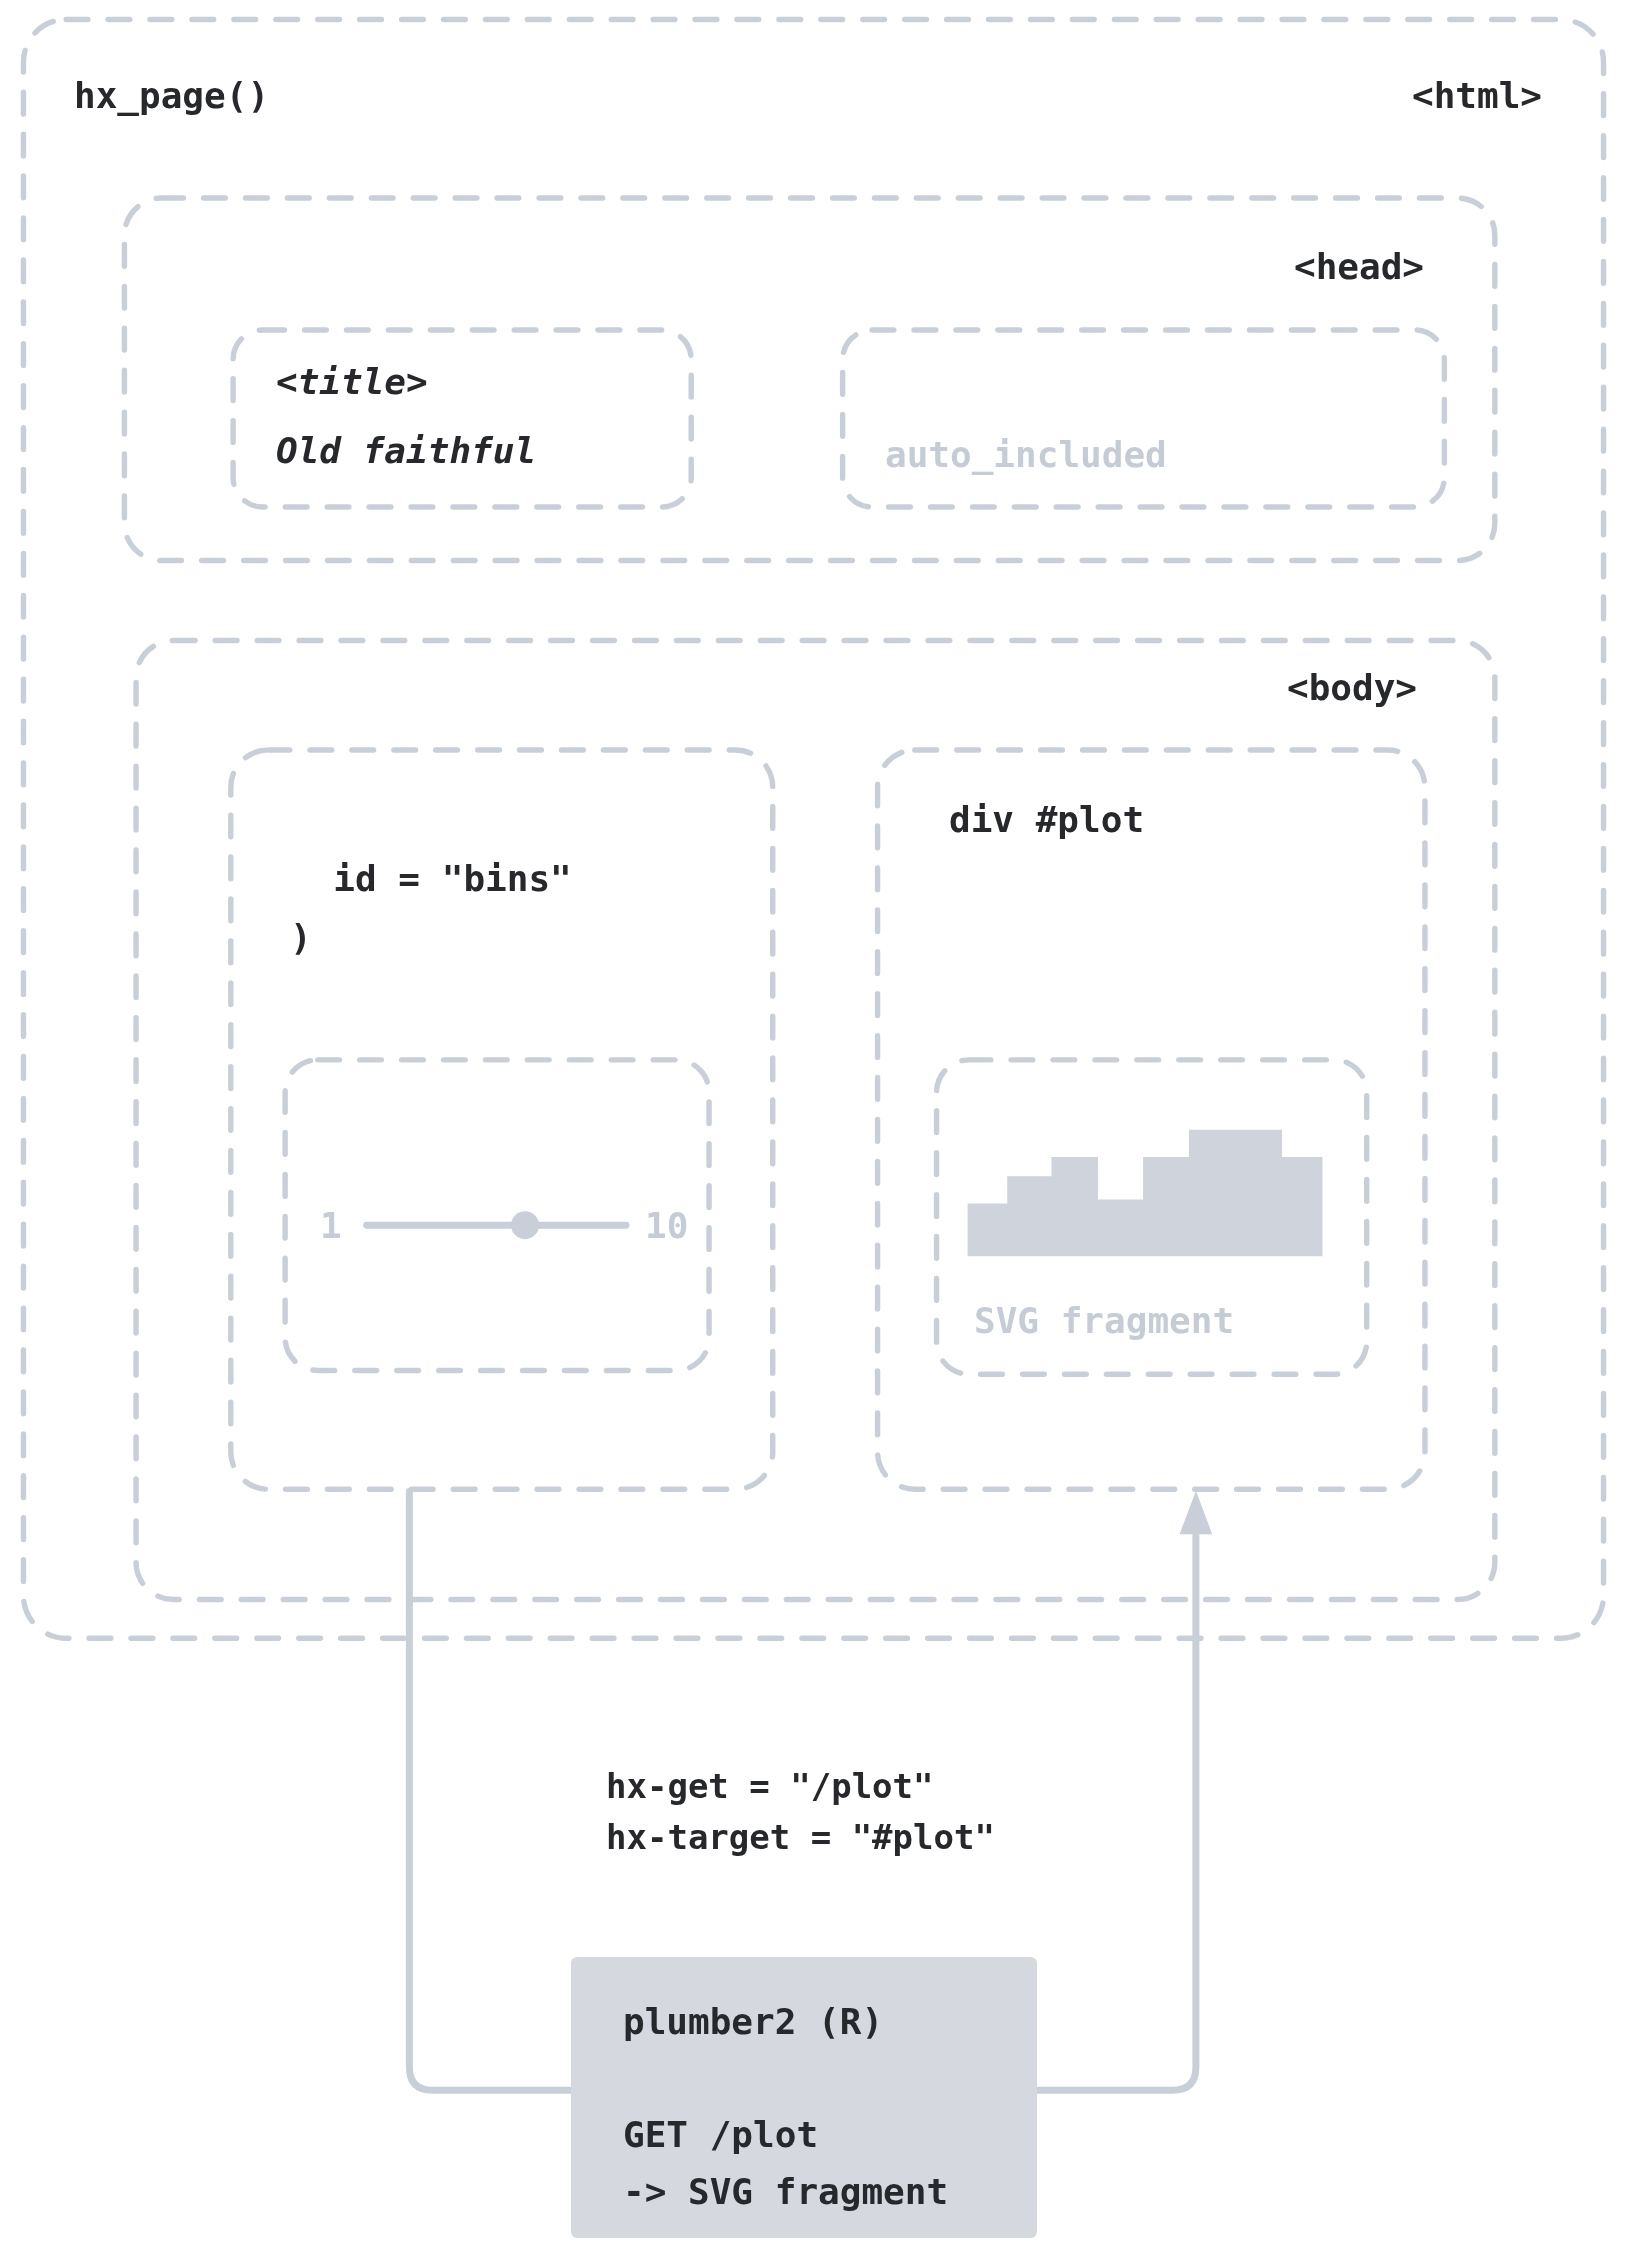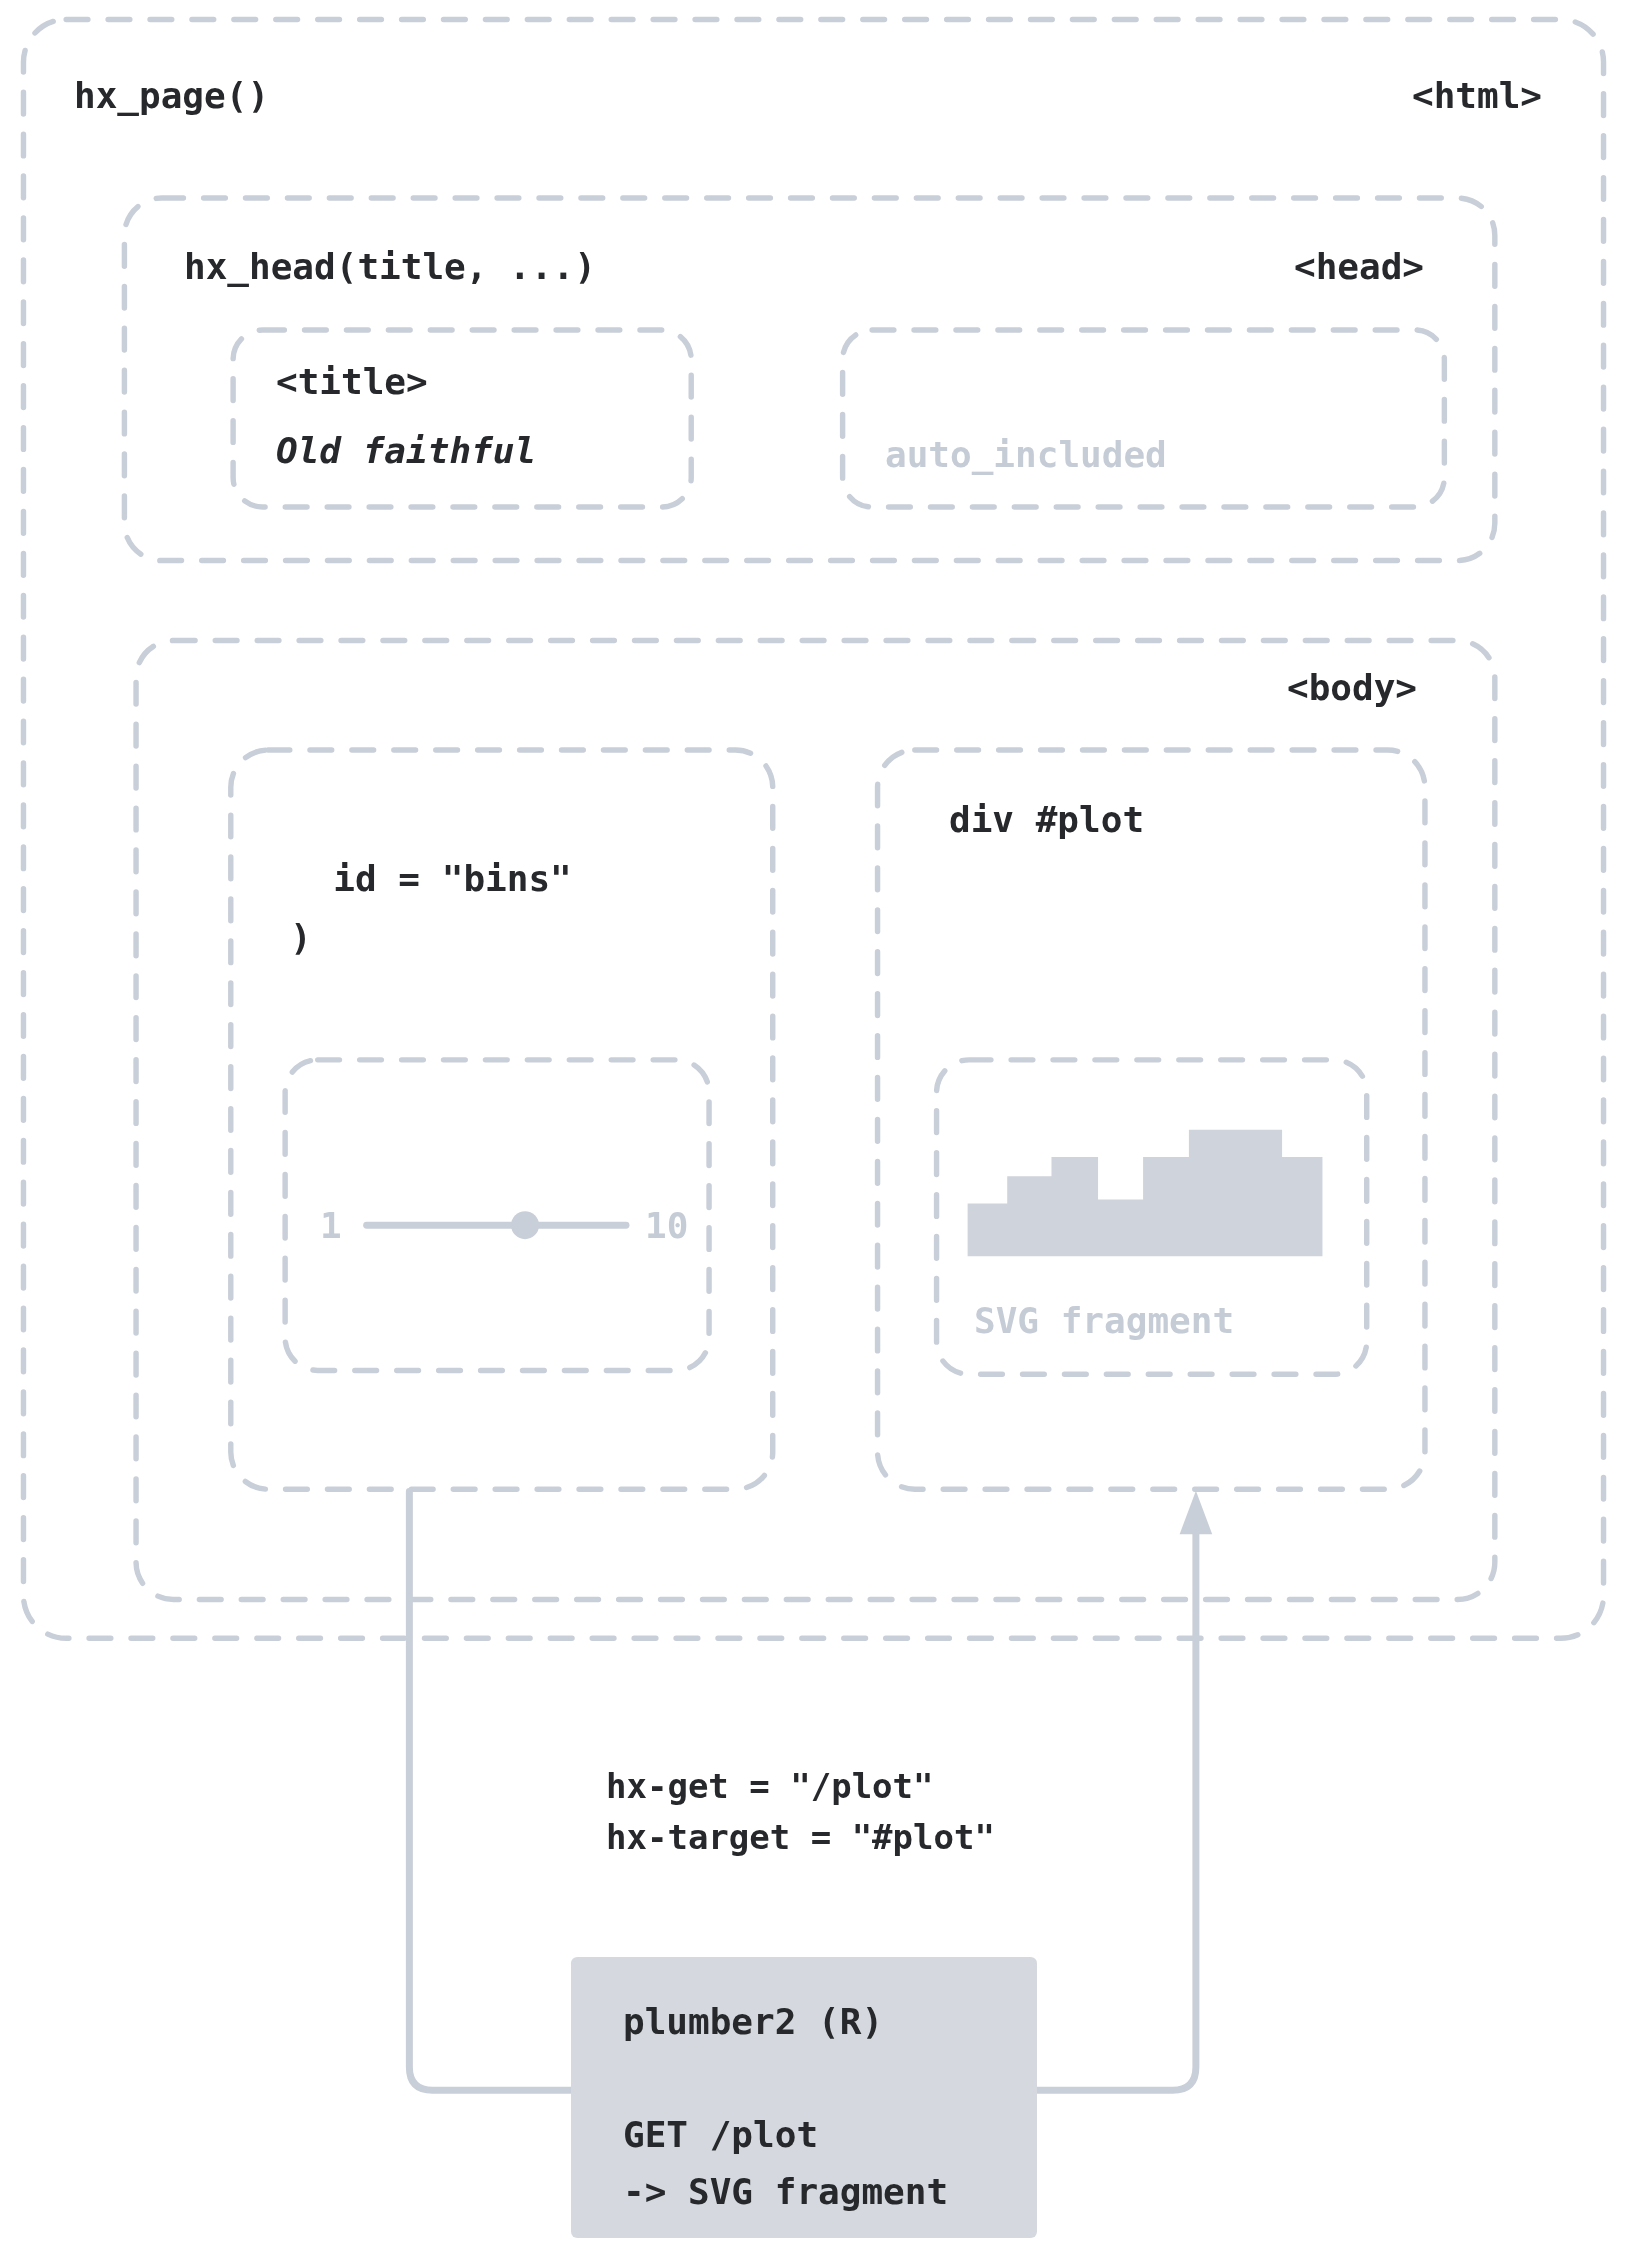--- a/index.html
+++ b/index.html
@@ -57,24 +57,23 @@
 
     <line id="slider-track" stroke="#c9cfd8" stroke-width="9" stroke-linecap="round" x1="472" x2="806" y1="1578" y2="1578"></line>
     <circle id="slider-thumb" fill="#c9cfd8" cx="676" cy="1578" r="18"></circle>
 
     <polygon id="histogram-shape" fill="#ced3dc" points="1246,1618 1246,1550 1297,1550 1297,1515 1354,1515 1354,1490 1414,1490 1414,1545 1472,1545 1472,1490 1531,1490 1531,1455 1651,1455 1651,1490 1703,1490 1703,1618"></polygon>
   </svg>
 
   <div class="t" style="left:74px;  top:95px;">hx_page()</div>
   <div class="t" style="right:85px;top:95px;">&lt;html&gt;</div>
 
-  <div class="t" style="left:184px; top:266px;">hx_head(title, ...)</div>
   <div class="t" style="right:203px;top:266px;">&lt;head&gt;</div>
 
-  <div class="t" style="left:276px; top:381px;">&lt;title&gt;</div>
+  <div class="t" style="left:276px; top:381px;font-style:italic;">&lt;title&gt;</div>
   <div class="t" style="left:276px; top:450px;font-style:italic;">Old faithful</div>
 
   <div class="t gray" style="left:885px;top:454px;">auto_included</div>
 
   <div class="t" style="right:210px;top:687px;">&lt;body&gt;</div>
 
   <div class="t" style="left:290px; top:878px;">  id = "bins"</div>
   <div class="t" style="left:290px; top:937px;">)</div>
 
   <div class="t" style="left:949px;top:819px;">div #plot</div>

